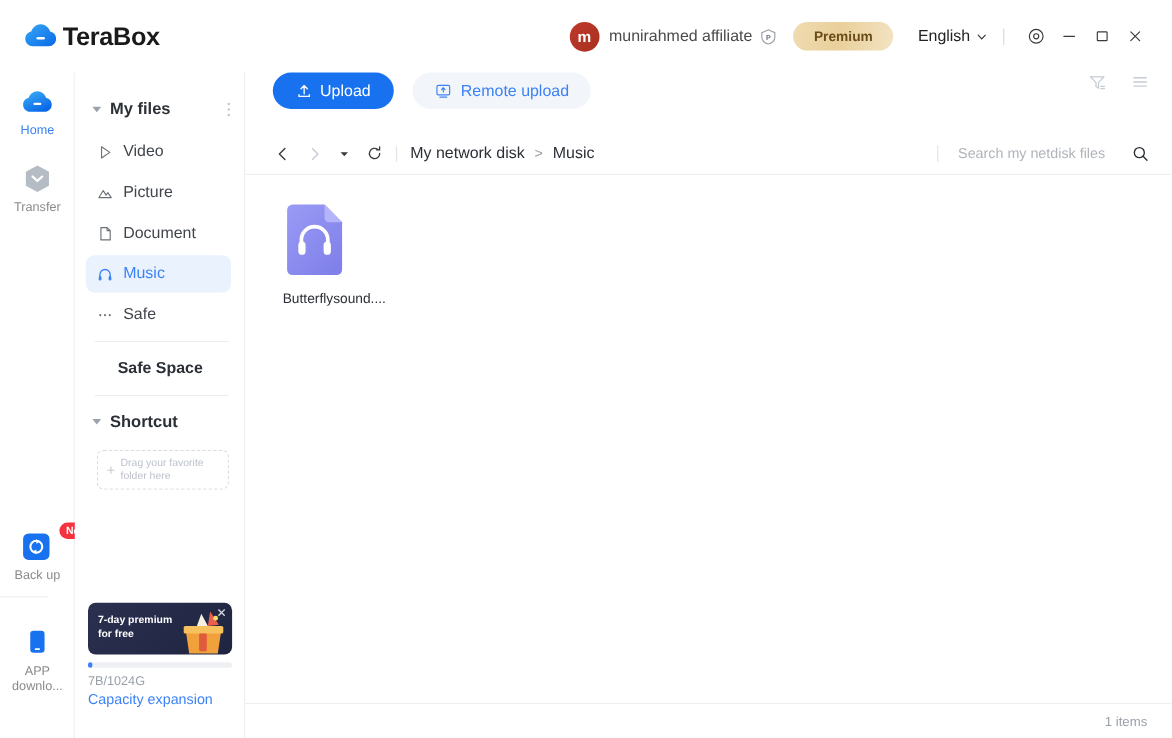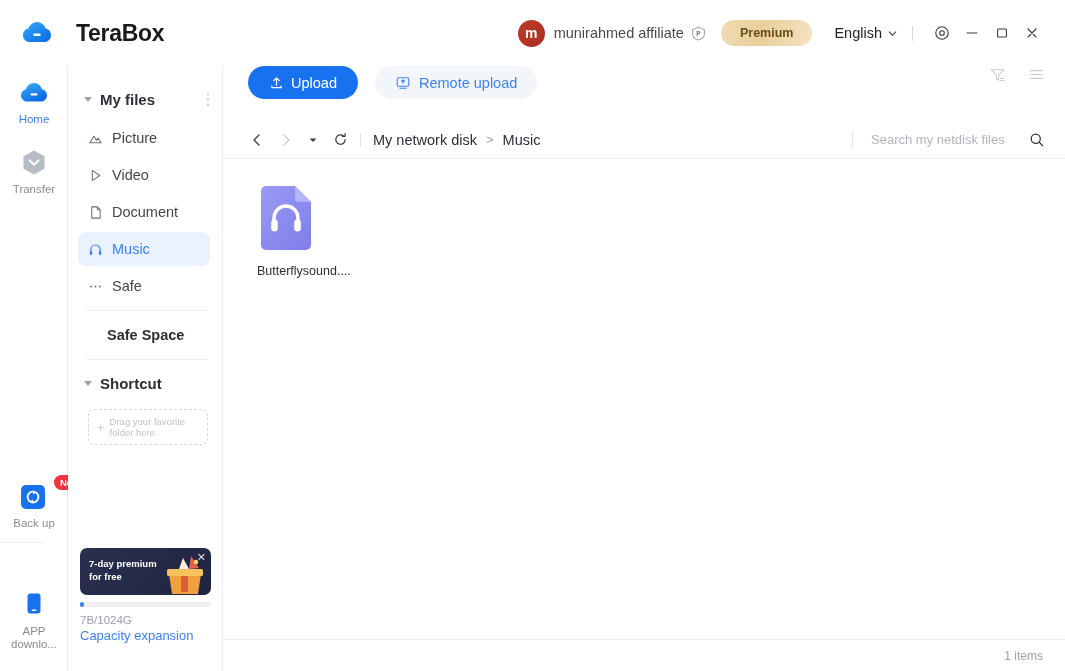--- a/index.html
+++ b/index.html
@@ -10,21 +10,21 @@
     overflow: hidden;
     -webkit-font-smoothing: antialiased;
   }
   #app { position: relative; width: 1065px; height: 671px; background: #fff; }
 
   
   .titlebar {
     position: absolute; left: 0; top: 0; width: 1065px; height: 66px;
     background: #fff; display: flex; align-items: center;
   }
-  .brand { display: flex; align-items: center; gap: 24px; margin-left: 22px; }
+  .brand { display: flex; align-items: center; gap: 5px; margin-left: 22px; }
   .brand-logo { width: 30px; height: 26px; }
   .brand-name { font-size: 23px; font-weight: 700; color: #1a1a1a; letter-spacing: -0.3px; }
 
   .titlebar-right {
     margin-left: auto; display: flex; align-items: center; gap: 0; margin-right: 18px;
   }
   .avatar {
     width: 27px; height: 27px; border-radius: 50%;
     background: linear-gradient(135deg,#c0392b,#a8301f);
     color: #fff; font-size: 14px; font-weight: 600;
@@ -259,21 +259,21 @@
           <path d="M15 8.2 L18.2 10.6 L15 12.4 Z" fill="#fff"></path>
           <path d="M15 21.8 L11.8 19.4 L15 17.6 Z" fill="#fff"></path>
         </svg>
         <div class="new-badge">New</div>
       </div>
       <span class="rail-label">Back up</span>
     </div>
 
     <div class="rail-sep" style="position:absolute; top:476px"></div>
 
-    <div class="rail-item" style="position:absolute; top:524px">
+    <div class="rail-item" style="position:absolute; top:504px">
       <svg width="28" height="30" viewBox="0 0 28 30">
         <rect x="7.5" y="3.5" width="13" height="20" rx="3" fill="#1872f0"></rect>
         <rect x="11.6" y="19.4" width="4.8" height="1.5" rx="0.75" fill="#fff"></rect>
       </svg>
       <span class="rail-label">APP downlo...</span>
     </div>
   </div>
 
   <div class="tree">
 
@@ -285,33 +285,33 @@
           <circle cx="2" cy="2.5" r="1.1" fill="#c2c7ce"></circle>
           <circle cx="2" cy="7.5" r="1.1" fill="#c2c7ce"></circle>
           <circle cx="2" cy="12.5" r="1.1" fill="#c2c7ce"></circle>
         </svg>
       </div>
     </div>
 
     <div class="tree-item">
       <span class="ic">
         <svg width="15" height="15" viewBox="0 0 16 16">
-          <path d="M2 12.5 L6.2 5.6 L9 10 L10.7 7.6 L14 12.5 Z" fill="none" stroke="#6b7178" stroke-width="1.1" stroke-linejoin="round"></path>
-        </svg>
-      </span>
-      <span>Picture</span>
+          <path d="M4.6 2.6 L12.6 8 L4.6 13.4 Z" fill="none" stroke="#6b7178" stroke-width="1.1" stroke-linejoin="round"></path>
+        </svg>
+      </span>
+      <span>Video</span>
     </div>
 
     <div class="tree-item">
       <span class="ic">
         <svg width="15" height="15" viewBox="0 0 16 16">
-          <path d="M4.6 2.6 L12.6 8 L4.6 13.4 Z" fill="none" stroke="#6b7178" stroke-width="1.1" stroke-linejoin="round"></path>
-        </svg>
-      </span>
-      <span>Video</span>
+          <path d="M2 12.5 L6.2 5.6 L9 10 L10.7 7.6 L14 12.5 Z" fill="none" stroke="#6b7178" stroke-width="1.1" stroke-linejoin="round"></path>
+        </svg>
+      </span>
+      <span>Picture</span>
     </div>
 
     <div class="tree-item">
       <span class="ic">
         <svg width="15" height="15" viewBox="0 0 16 16">
           <path d="M4 2 L10 2 L13 5 L13 14 L4 14 Z" fill="none" stroke="#6b7178" stroke-width="1.1" stroke-linejoin="round"></path>
           <path d="M10 2 L10 5 L13 5" fill="none" stroke="#6b7178" stroke-width="1.1" stroke-linejoin="round"></path>
         </svg>
       </span>
       <span>Document</span>

